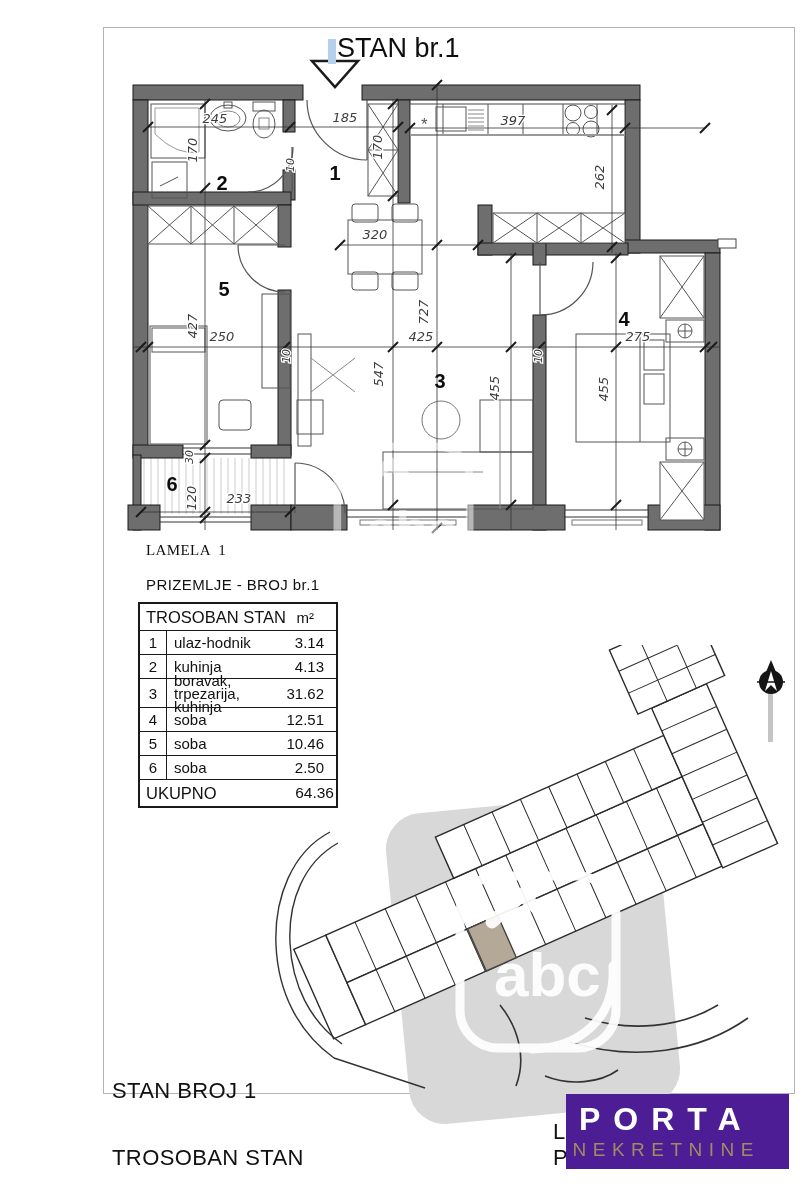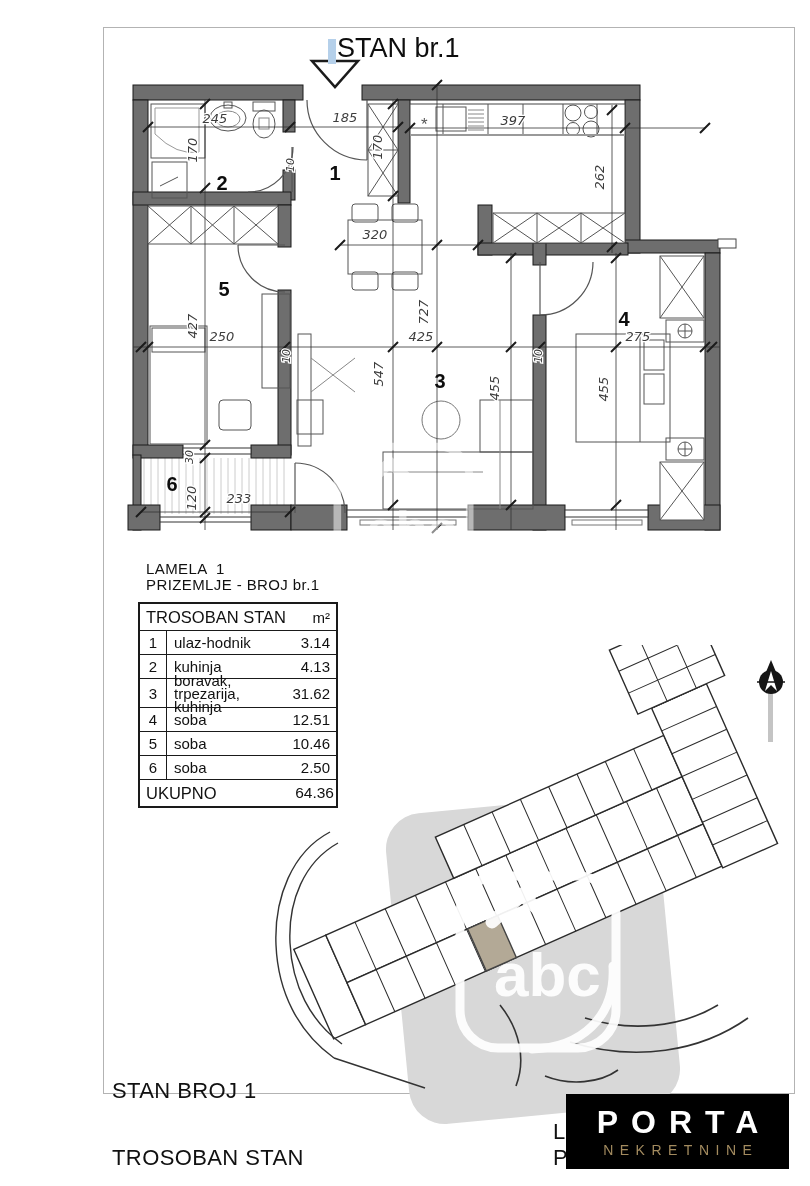--- a/index.html
+++ b/index.html
@@ -14,51 +14,51 @@
     display:flex;align-items:flex-end;z-index:5;margin-left:48px;}
   .cursor-bar{display:inline-block;width:8px;height:25px;background:#b5d0ea;margin-right:1px;}
   
   .plan-svg{position:absolute;left:100px;top:25px;z-index:4;}
   .dimtxt{font-family:"DejaVu Sans",sans-serif;font-style:italic;font-size:13px;fill:#3d3d3d;
     paint-order:stroke;stroke:#ffffff;stroke-width:2.5px;}
   .dimsmall{font-size:11px;}
   .roomlbl{font-family:"Liberation Sans",sans-serif;font-weight:bold;font-size:20px;fill:#0d0d0d;}
   
   .caption{position:absolute;left:146px;z-index:6;font-size:15px;letter-spacing:.4px;white-space:pre;}
-  .cap1{top:560px;} .cap2{top:576px;}
+  .cap1{top:542px;font-family:Liberation Serif, serif;} .cap2{top:576px;}
   .tbl{position:absolute;left:138px;top:602px;width:196px;border:2px solid #1a1a1a;
     z-index:6;font-size:15px;background:#fff;}
   .trow{display:flex;border-top:1.5px solid #1a1a1a;height:23px;align-items:stretch;}
   .thead{display:flex;height:26px;border-top:none;align-items:center;}
   .thead .hname{flex:1;padding-left:6px;font-size:16.5px;}
-  .thead .hunit{padding-right:6px;font-size:15px;}
+  .thead .hunit{padding-right:22px;font-size:15px;}
   .cno{width:26px;border-right:1.5px solid #1a1a1a;display:flex;align-items:center;justify-content:center;}
   .cname{flex:1;padding-left:7px;display:flex;align-items:center;line-height:13px;}
-  .carea{width:62px;display:flex;align-items:center;justify-content:flex-end;padding-right:6px;}
+  .carea{width:62px;display:flex;align-items:center;justify-content:flex-end;padding-right:12px;}
   .trow.tall{height:28px;}
   .tfoot{display:flex;height:26px;border-top:1.5px solid #1a1a1a;align-items:center;}
   .tfoot .flabel{flex:1;padding-left:6px;font-size:16.5px;}
   .tfoot .fvalue{padding-right:2px;font-size:15.5px;}
   
   .gray-band{position:absolute;left:397px;top:803px;width:272px;height:312px;background:#d8d8d8;
     border-radius:36px;transform:rotate(-5.5deg);z-index:2;}
   .site-svg{position:absolute;left:270px;top:645px;z-index:3;}
   .wm{position:absolute;z-index:5;}
   .wm-site{left:450px;top:866px;width:196px;height:198px;opacity:.93;}
   .wm-plan{left:328px;top:438px;width:168px;height:168px;opacity:.5;}
   .wm text{font-family:"Liberation Sans",sans-serif;font-weight:bold;fill:#fff;}
   
   .foot-line{position:absolute;left:112px;font-size:22px;letter-spacing:.4px;z-index:6;}
   .fl1{top:1078px;} .fl2{top:1145px;}
   .hidden-letter{position:absolute;left:553px;font-size:22px;z-index:6;}
   .hl1{top:1119px;} .hl2{top:1145px;}
-  .logo{position:absolute;left:566px;top:1094px;width:223px;height:75px;background:#000000;
-    z-index:8;display:flex;flex-direction:column;align-items:center;justify-content:center;}
+  .logo{position:absolute;left:566px;top:1094px;width:223px;height:75px;background:#4c1d95;
+    z-index:8;display:flex;flex-direction:column;align-items:flex-start;justify-content:center;}
   .logo-name{color:#fff;font-size:32px;font-weight:bold;letter-spacing:13px;text-indent:13px;line-height:34px;}
-  .logo-sub{color:#a38b5f;font-size:14px;letter-spacing:6.5px;text-indent:6.5px;margin-top:3px;}
+  .logo-sub{color:#a38b5f;font-size:19px;letter-spacing:6.5px;text-indent:6.5px;margin-top:3px;}
 </style>
 </head>
 <body>
 
 <div class="page-border"></div>
 
 <div class="plan-title">
   <span class="cursor-bar"></span>
   <span>STAN br.1</span>
 </div>

